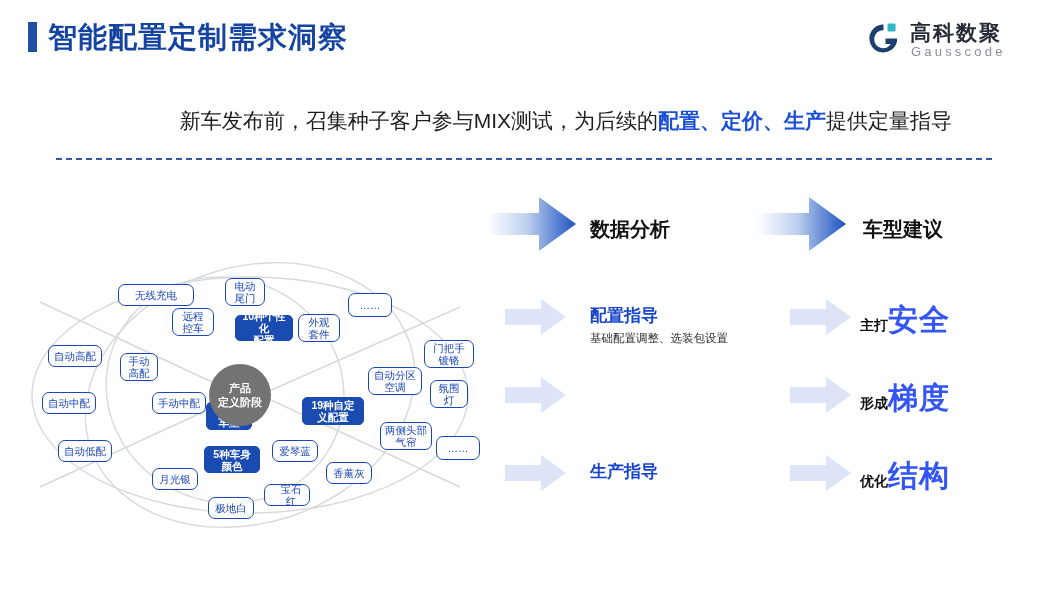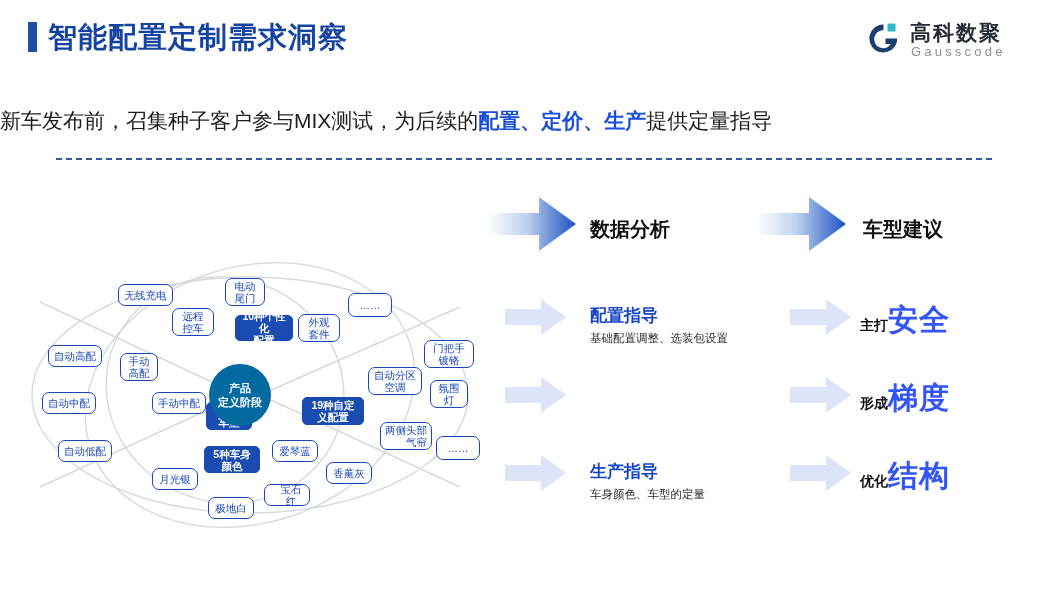--- a/index.html
+++ b/index.html
@@ -35,21 +35,21 @@
     white-space:nowrap;
   }
   #logo-en {
     position:absolute; left:47px; top:26px;
     font-size:13px; color:#8a8f98; letter-spacing:3.2px; white-space:nowrap;
   }
 
   
   #subtitle {
     position:absolute; left:0; top:105px; width:952px;
-    text-align:left; font-size:21px; color:#1d1d1d; line-height:32px;
+    text-align:right; font-size:21px; color:#1d1d1d; line-height:32px;
     white-space:nowrap;
   }
   #subtitle .hl { color:#1c4fd8; font-weight:bold; }
   #divider {
     position:absolute; left:56px; top:158px; width:936px; height:0;
     border-top:2px dashed #33569c;
   }
 
   
   .col-head {
@@ -82,21 +82,21 @@
     background:#1a4bb0;
     border-color:#1a4bb0;
     color:#ffffff;
     font-weight:bold;
     border-radius:5px;
   }
   #center-circle {
     position:absolute;
     left:189px; top:102px; width:62px; height:62px;
     border-radius:50%;
-    background:#0369a1;
+    background:#737373;
     color:#ffffff;
     font-size:11px; font-weight:bold; line-height:14px;
     display:flex; align-items:center; justify-content:center; text-align:center;
     white-space:pre-line;
     z-index:5;
   }
 
   
   .an-row { position:absolute; left:590px; width:230px; }
   .an-title { font-size:17px; font-weight:bold; color:#1544c9; line-height:22px; white-space:nowrap; }
@@ -174,41 +174,41 @@
       <line x1="20" y1="40" x2="220" y2="133" stroke="#d6d9de" stroke-width="1.4"></line>
       <line x1="20" y1="225" x2="220" y2="133" stroke="#d6d9de" stroke-width="1.4"></line>
       <line x1="240" y1="133" x2="440" y2="45" stroke="#d6d9de" stroke-width="1.4"></line>
       <line x1="240" y1="133" x2="440" y2="225" stroke="#d6d9de" stroke-width="1.4"></line>
     </svg>
 
     <div id="center-circle">产品
 定义阶段</div>
 
     <div id="node-container">
-        <div class="node" style="left: 98px; top: 22px; width: 55px; height: 22px;">无线充电</div>
+        <div class="node" style="left: 98px; top: 22px; width: 76px; height: 22px;">无线充电</div>
         <div class="node" style="left: 205px; top: 16px; width: 40px; height: 28px;">电动
 尾门</div>
         <div class="node" style="left: 328px; top: 31px; width: 44px; height: 24px;">……</div>
         <div class="node" style="left: 152px; top: 46px; width: 42px; height: 28px;">远程
 控车</div>
         <div class="node" style="left: 278px; top: 52px; width: 42px; height: 28px;">外观
 套件</div>
         <div class="node" style="left: 28px; top: 83px; width: 54px; height: 22px;">自动高配</div>
         <div class="node" style="left: 100px; top: 91px; width: 38px; height: 28px;">手动
 高配</div>
         <div class="node" style="left: 404px; top: 78px; width: 50px; height: 28px;">门把手
 镀铬</div>
         <div class="node" style="left: 348px; top: 105px; width: 54px; height: 28px;">自动分区
 空调</div>
         <div class="node" style="left: 22px; top: 130px; width: 54px; height: 22px;">自动中配</div>
         <div class="node" style="left: 132px; top: 130px; width: 54px; height: 22px;">手动中配</div>
         <div class="node" style="left: 410px; top: 118px; width: 38px; height: 28px;">氛围
 灯</div>
         <div class="node" style="left: 38px; top: 178px; width: 54px; height: 22px;">自动低配</div>
-        <div class="node" style="left: 360px; top: 160px; width: 52px; height: 28px; text-align: right;">两侧头部
+        <div class="node" style="left: 360px; top: 160px; width: 52px; height: 28px;">两侧头部
 气帘</div>
         <div class="node" style="left: 416px; top: 174px; width: 44px; height: 24px;">……</div>
         <div class="node" style="left: 252px; top: 178px; width: 46px; height: 22px;">爱琴蓝</div>
         <div class="node" style="left: 132px; top: 206px; width: 46px; height: 22px;">月光银</div>
         <div class="node" style="left: 306px; top: 200px; width: 46px; height: 22px;">香薰灰</div>
         <div class="node" style="left: 244px; top: 222px; width: 46px; height: 22px; padding-left: 12px;">宝石红</div>
         <div class="node" style="left: 188px; top: 235px; width: 46px; height: 22px;">极地白</div>
         <div class="node filled" style="left: 215px; top: 53px; width: 58px; height: 26px;">10种个性化
 配置</div>
         <div class="node filled" style="left: 186px; top: 140px; width: 46px; height: 28px;">5款
@@ -219,21 +219,20 @@
 颜色</div>
       </div>
   </div>
 
   <div class="an-row" id="an-1">
     <div class="an-title">配置指导</div>
     <div class="an-sub">基础配置调整、选装包设置</div>
   </div>
   <div class="an-row" id="an-3">
     <div class="an-title">生产指导</div>
-    <div class="an-sub">车身颜色、车型的定量</div>
   </div>
 
   <svg class="sm-arrow left" style="top:298px;" width="62" height="38" viewBox="0 0 62 38">
     <path d="M0 11 L36 11 L36 1 L61 19 L36 37 L36 27 L0 27 Z" fill="#dde4f8"></path>
   </svg>
   <svg class="sm-arrow left" style="top:376px;" width="62" height="38" viewBox="0 0 62 38">
     <path d="M0 11 L36 11 L36 1 L61 19 L36 37 L36 27 L0 27 Z" fill="#dde4f8"></path>
   </svg>
   <svg class="sm-arrow left" style="top:454px;" width="62" height="38" viewBox="0 0 62 38">
     <path d="M0 11 L36 11 L36 1 L61 19 L36 37 L36 27 L0 27 Z" fill="#dde4f8"></path>

